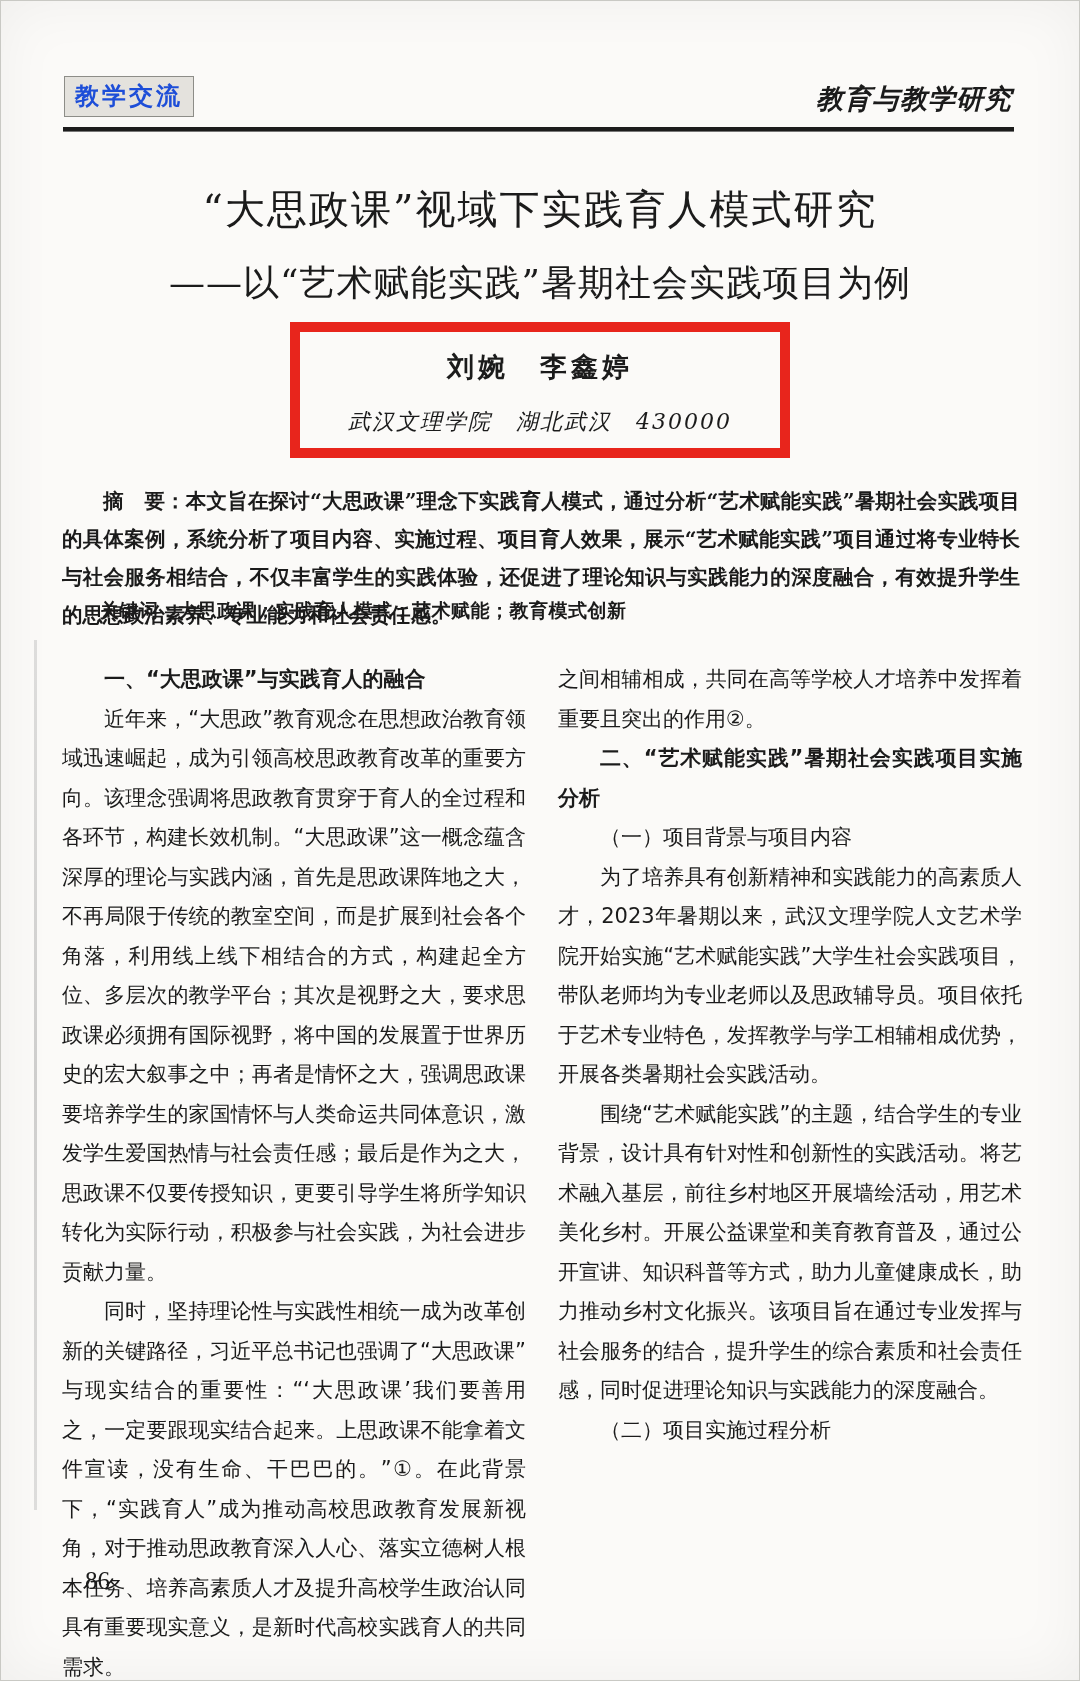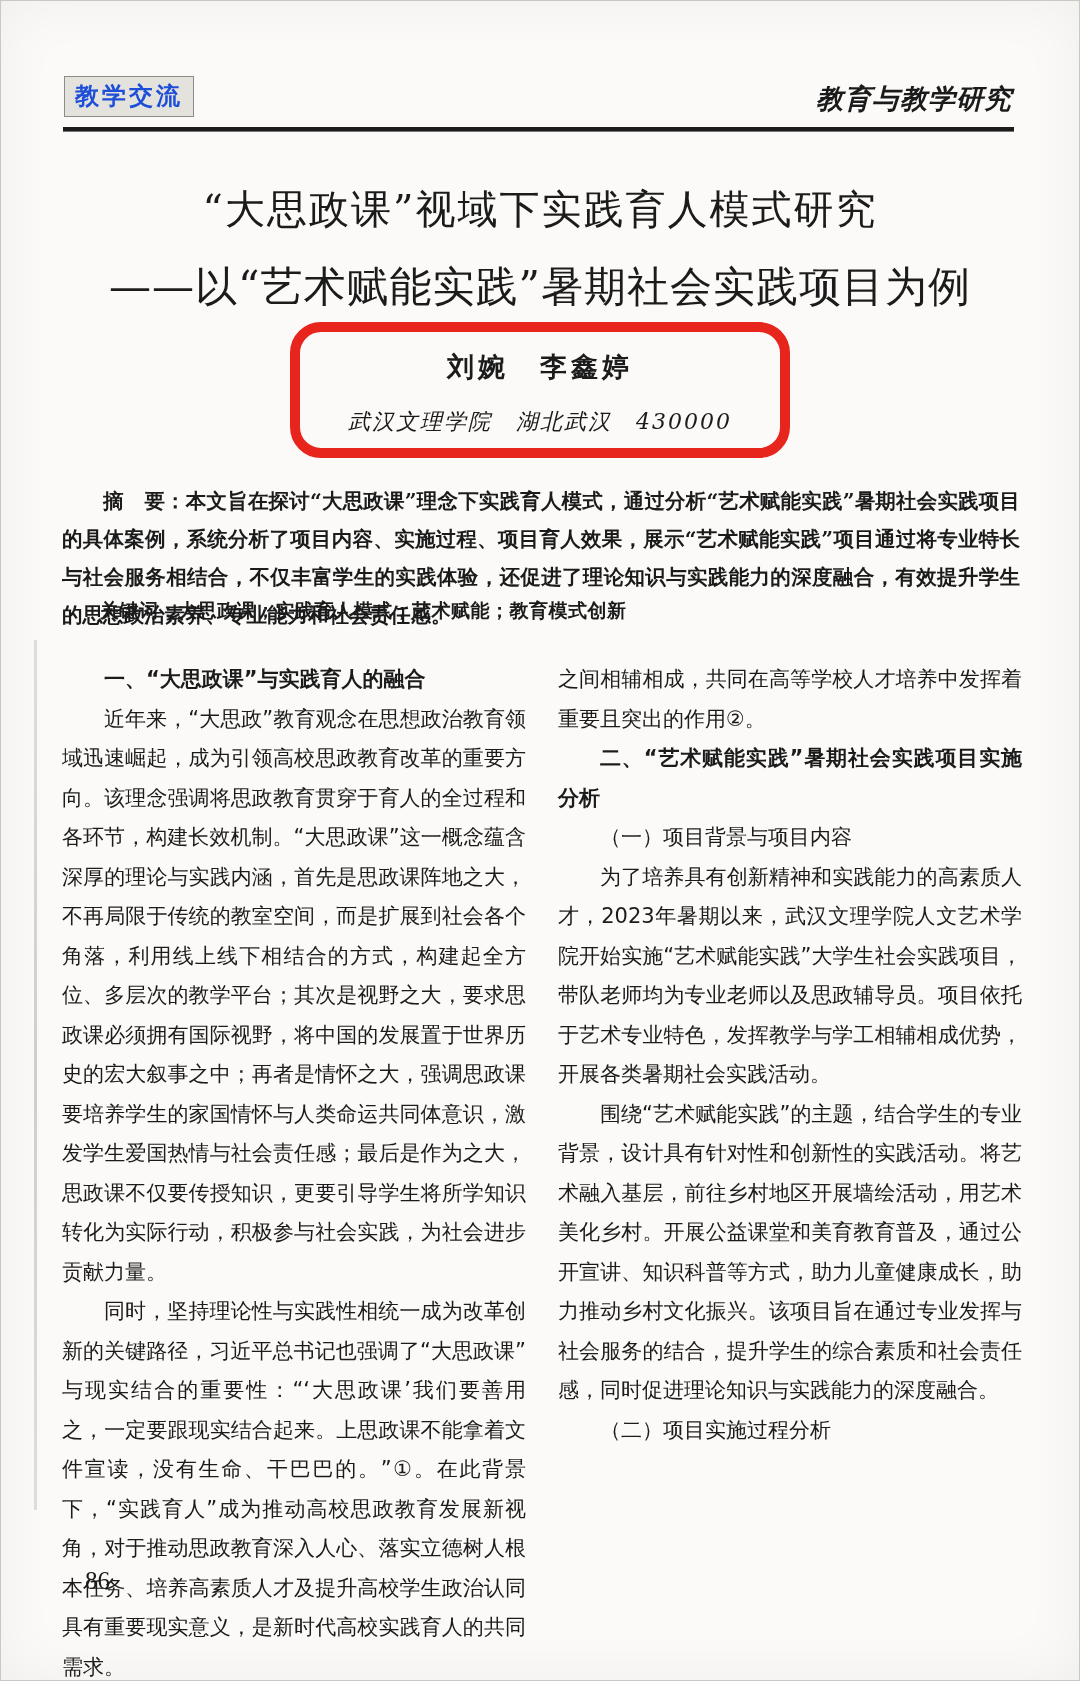--- a/index.html
+++ b/index.html
@@ -19,21 +19,21 @@
   }
   .journal-title { font-size:27px; font-weight:bold; letter-spacing:1px;font-style:italic; }
   .header-rule {
     position:absolute; top:127px; left:63px; right:66px; height:5px;
     border-top:4px solid #1c1c1c; border-bottom:1px solid #777;
   }
   
   .title-block { position:absolute; top:182px; left:0; width:100%;
     text-align:center; font-family:"DejaVu Serif", serif; font-weight:normal; }
   .title-line1 { font-size:40px; letter-spacing:2px; }
-  .title-line2 { font-size:42px; letter-spacing:1px; margin-top:22px; }
+  .title-line2 { font-size:36px; letter-spacing:1px; margin-top:22px; }
   
   .authors-box {
     position:absolute; top:322px; left:50%; transform:translateX(-50%);
     width:500px; height:136px; border:10px solid #e8251c; background:transparent;
     display:flex; flex-direction:column; align-items:center; justify-content:center;
     gap:22px; padding-top:6px;
   }
   .authors { font-size:27px; font-weight:600; letter-spacing:4px; }
   .affiliation { font-family:"DejaVu Serif", serif; font-style:italic;
     font-size:22px; letter-spacing:2px; }
@@ -72,21 +72,21 @@
     <span class="stamp">教学交流</span>
     <span class="journal-title">教育与教学研究</span>
   </div>
   <div class="header-rule"></div>
 
   <div class="title-block">
     <div class="title-line1">“大思政课”视域下实践育人模式研究</div>
     <div class="title-line2">——以“艺术赋能实践”暑期社会实践项目为例</div>
   </div>
 
-  <div class="authors-box" style="border-color: rgb(232, 37, 28); border-radius: 31px;">
+  <div class="authors-box" style="border-color: rgb(232, 37, 28);">
     <div class="authors">刘婉　李鑫婷</div>
     <div class="affiliation">武汉文理学院　湖北武汉　430000</div>
   </div>
 
   <p class="abstract"><span>摘　要：</span><span>本文旨在探讨“大思政课”理念下实践育人模式，通过分析“艺术赋能实践”暑期社会实践项目的具体案例，系统分析了项目内容、实施过程、项目育人效果，展示“艺术赋能实践”项目通过将专业特长与社会服务相结合，不仅丰富学生的实践体验，还促进了理论知识与实践能力的深度融合，有效提升学生的思想政治素养、专业能力和社会责任感。</span></p>
 
   <p class="keywords"><span>关键词：</span><span>大思政课；实践育人模式；艺术赋能；教育模式创新</span></p>
 
   <div class="columns">
     <div class="col">

